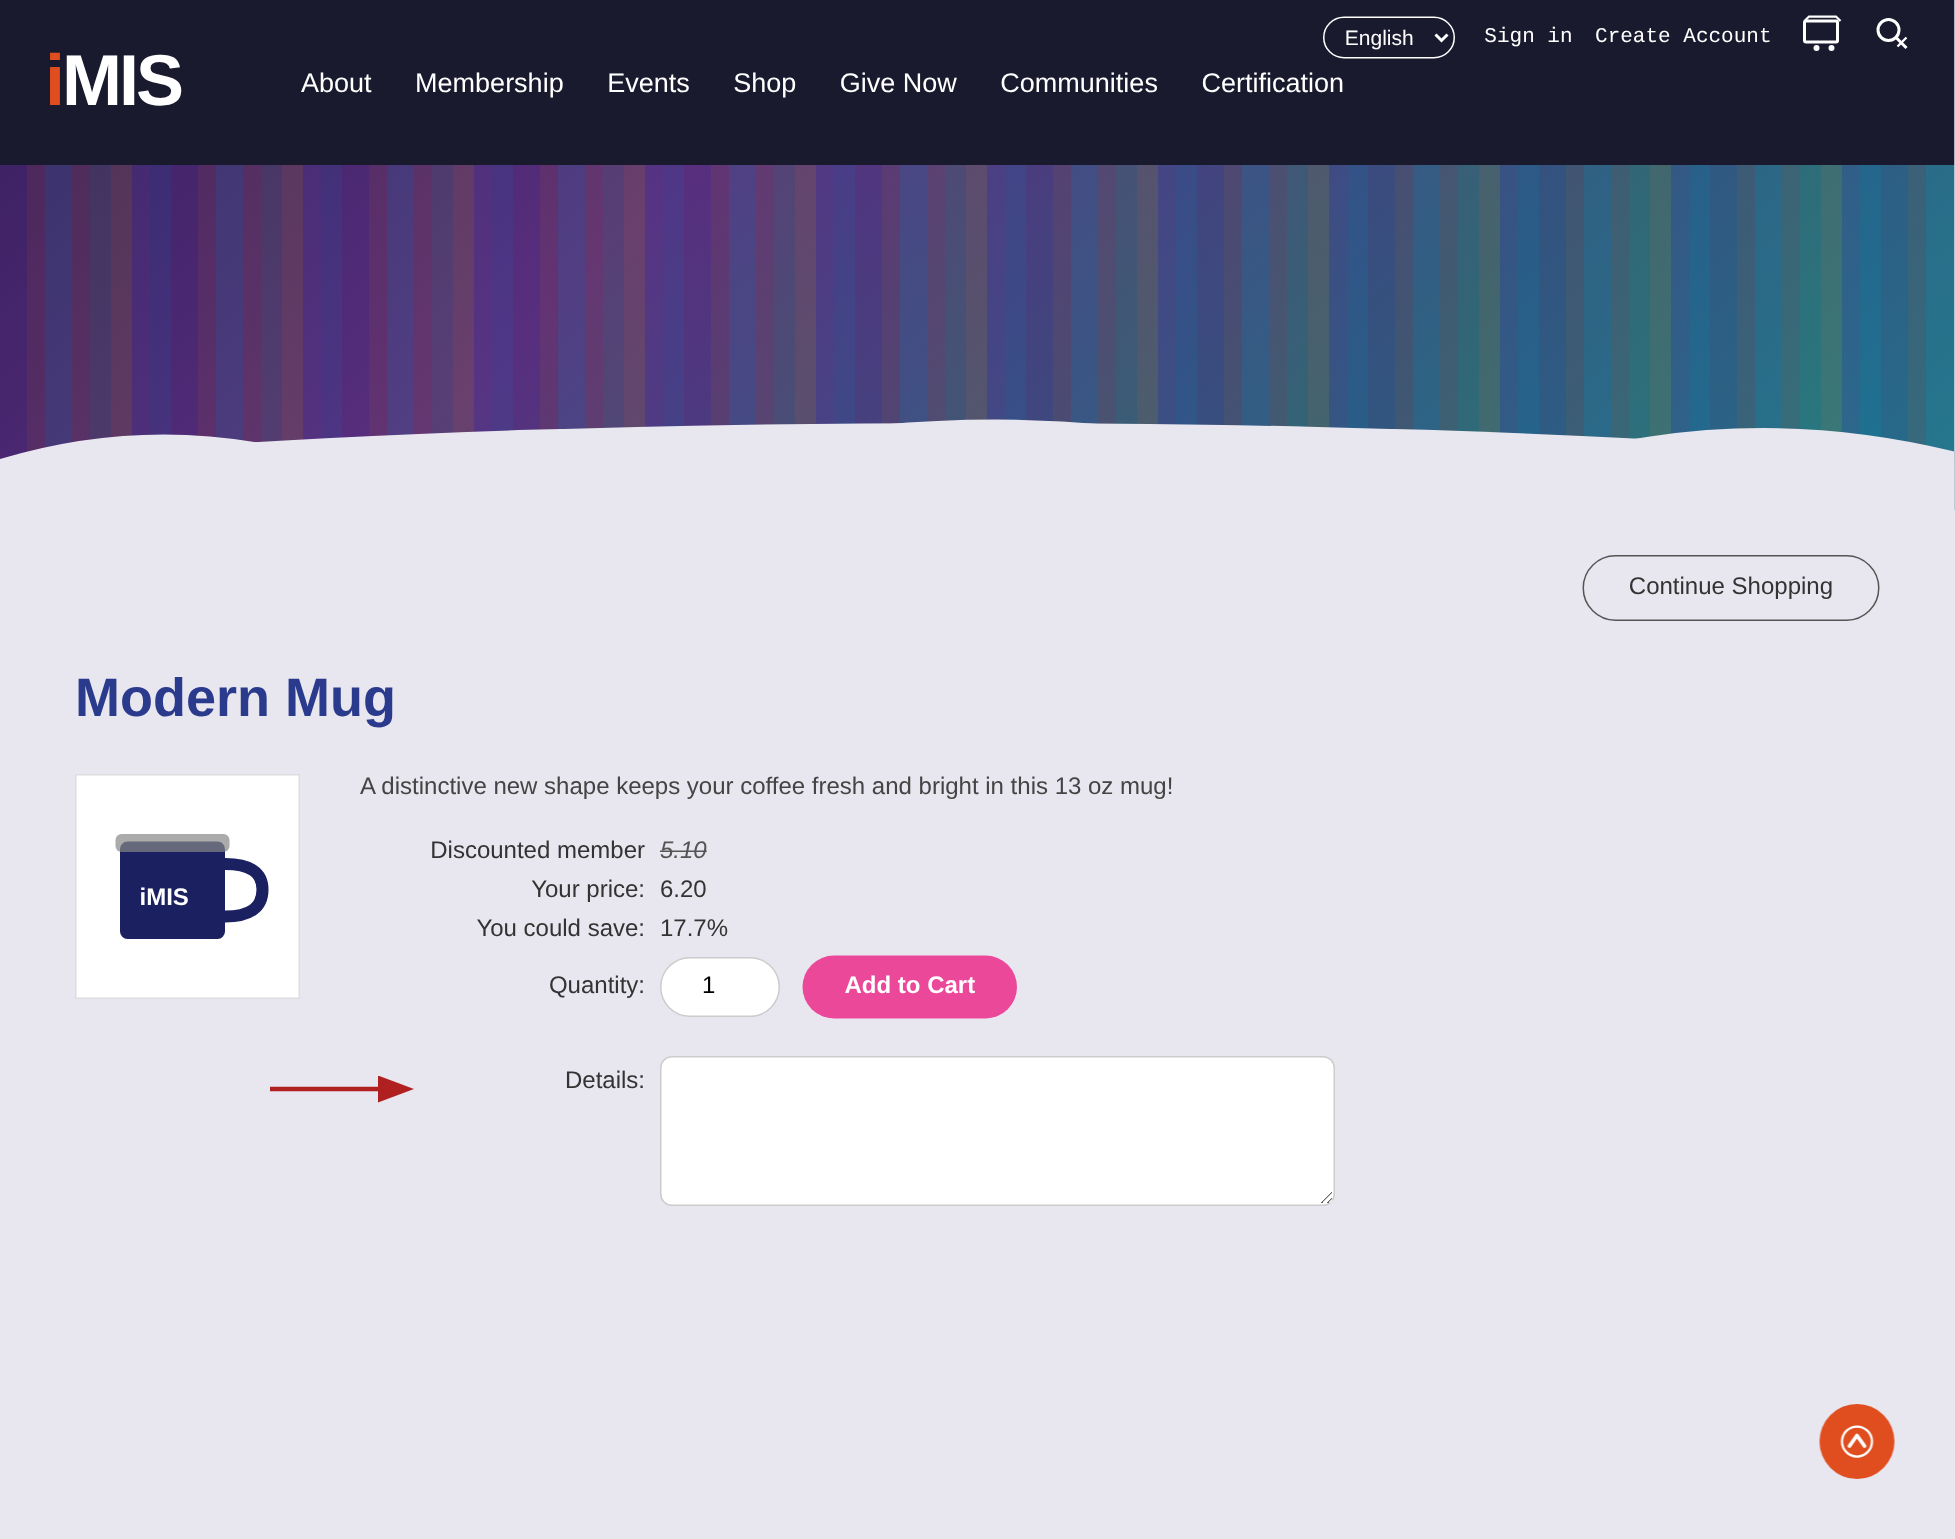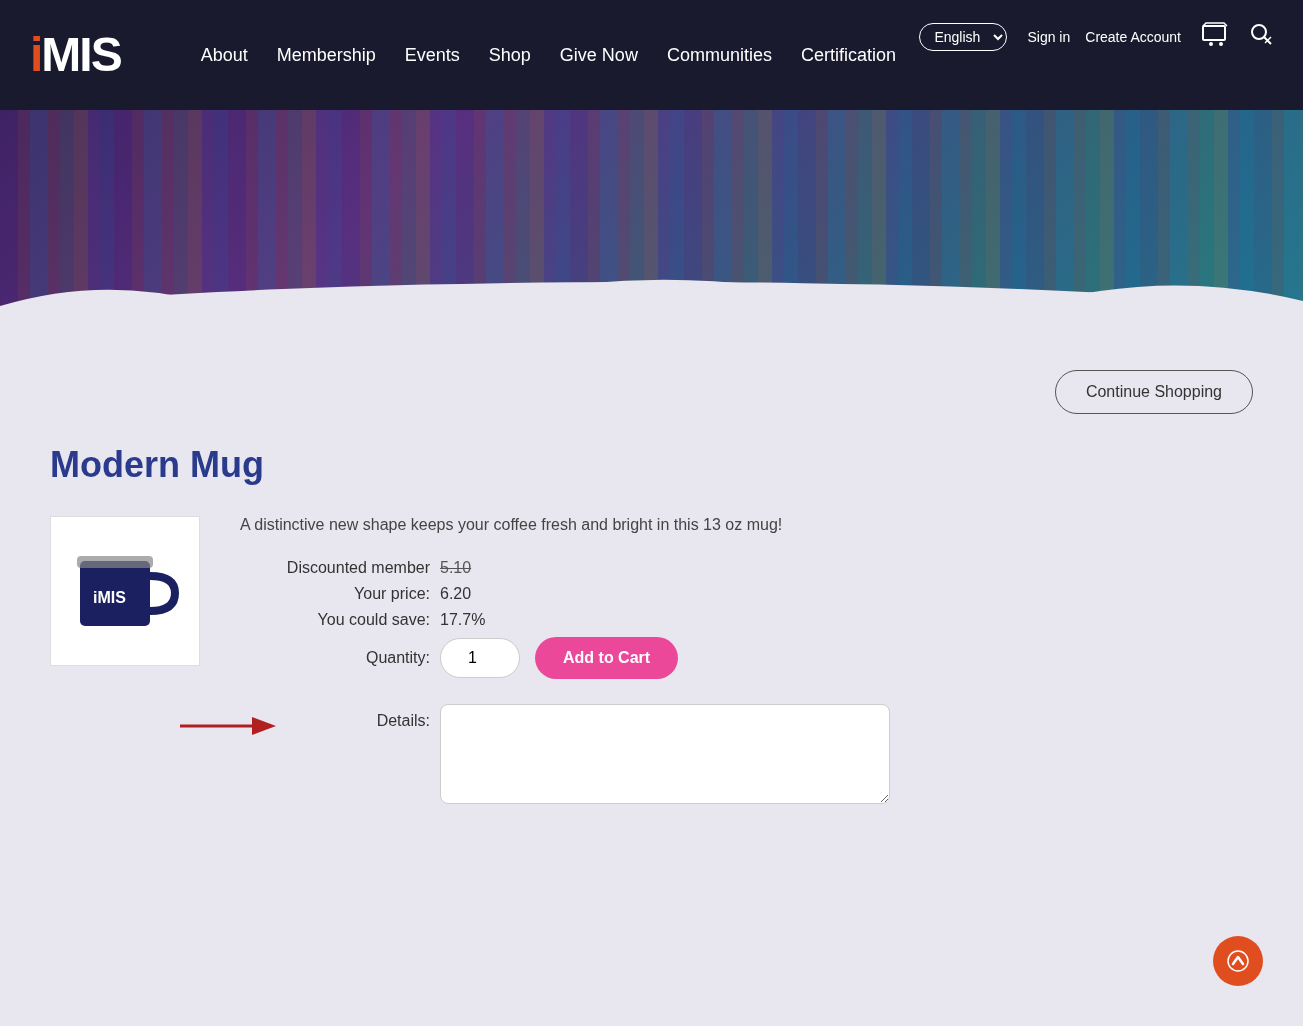--- a/index.html
+++ b/index.html
@@ -33,37 +33,38 @@
       color: white;
       text-decoration: none;
       font-size: 18px;
       font-weight: 400;
     }
     .header-right {
       display: flex;
       align-items: center;
       gap: 20px;
       position: absolute;
-      top: 22px;
+      top: 10px;
       right: 30px;
     }
     .lang-select {
       background: transparent;
       border: 1.5px solid white;
       color: white;
       padding: 4px 10px;
       border-radius: 20px;
       font-size: 14px;
       cursor: pointer;
       appearance: auto;
     }
     .header-links {
       display: flex;
       gap: 15px;
       align-items: center;
+      font-family: Liberation Mono, monospace;
     }
     .header-links a {
       color: white;
       text-decoration: none;
       font-size: 14px;
     }
     .cart-icon, .search-icon {
       font-size: 20px;
       color: white;
       cursor: pointer;
@@ -181,20 +182,21 @@
       min-width: 200px;
       text-align: right;
       padding-right: 10px;
     }
     .price-value {
       color: #333;
     }
     .price-strikethrough {
       text-decoration: line-through;
       color: #555;
+      font-style: italic;
     }
 
     .quantity-row {
       display: flex;
       align-items: center;
       margin-bottom: 25px;
     }
     .quantity-label {
       min-width: 200px;
       text-align: right;

